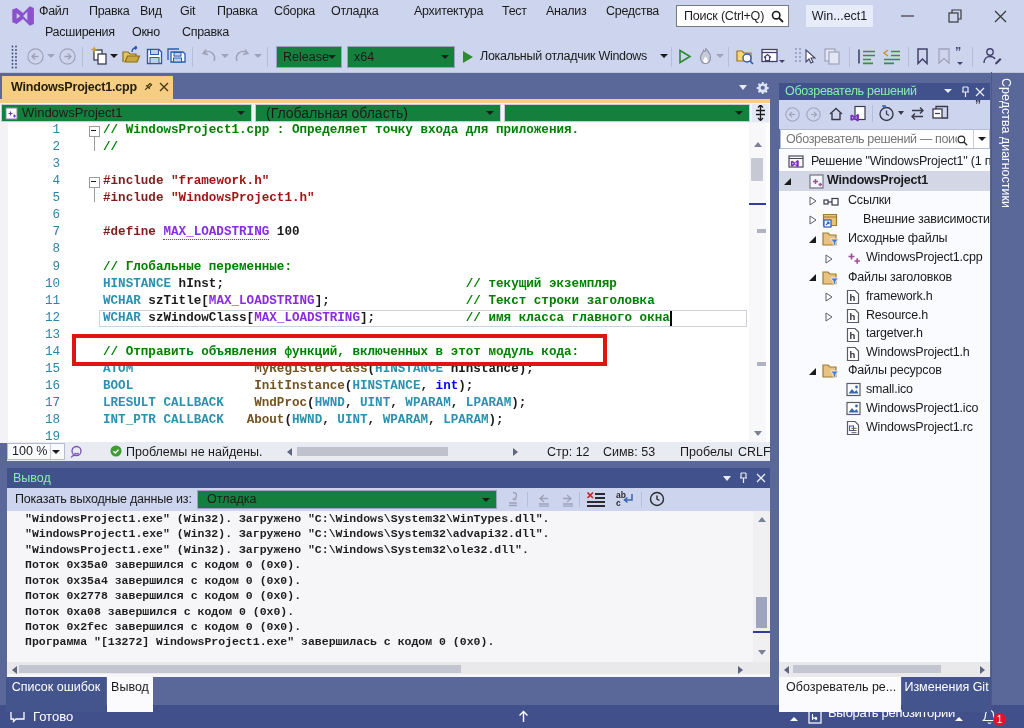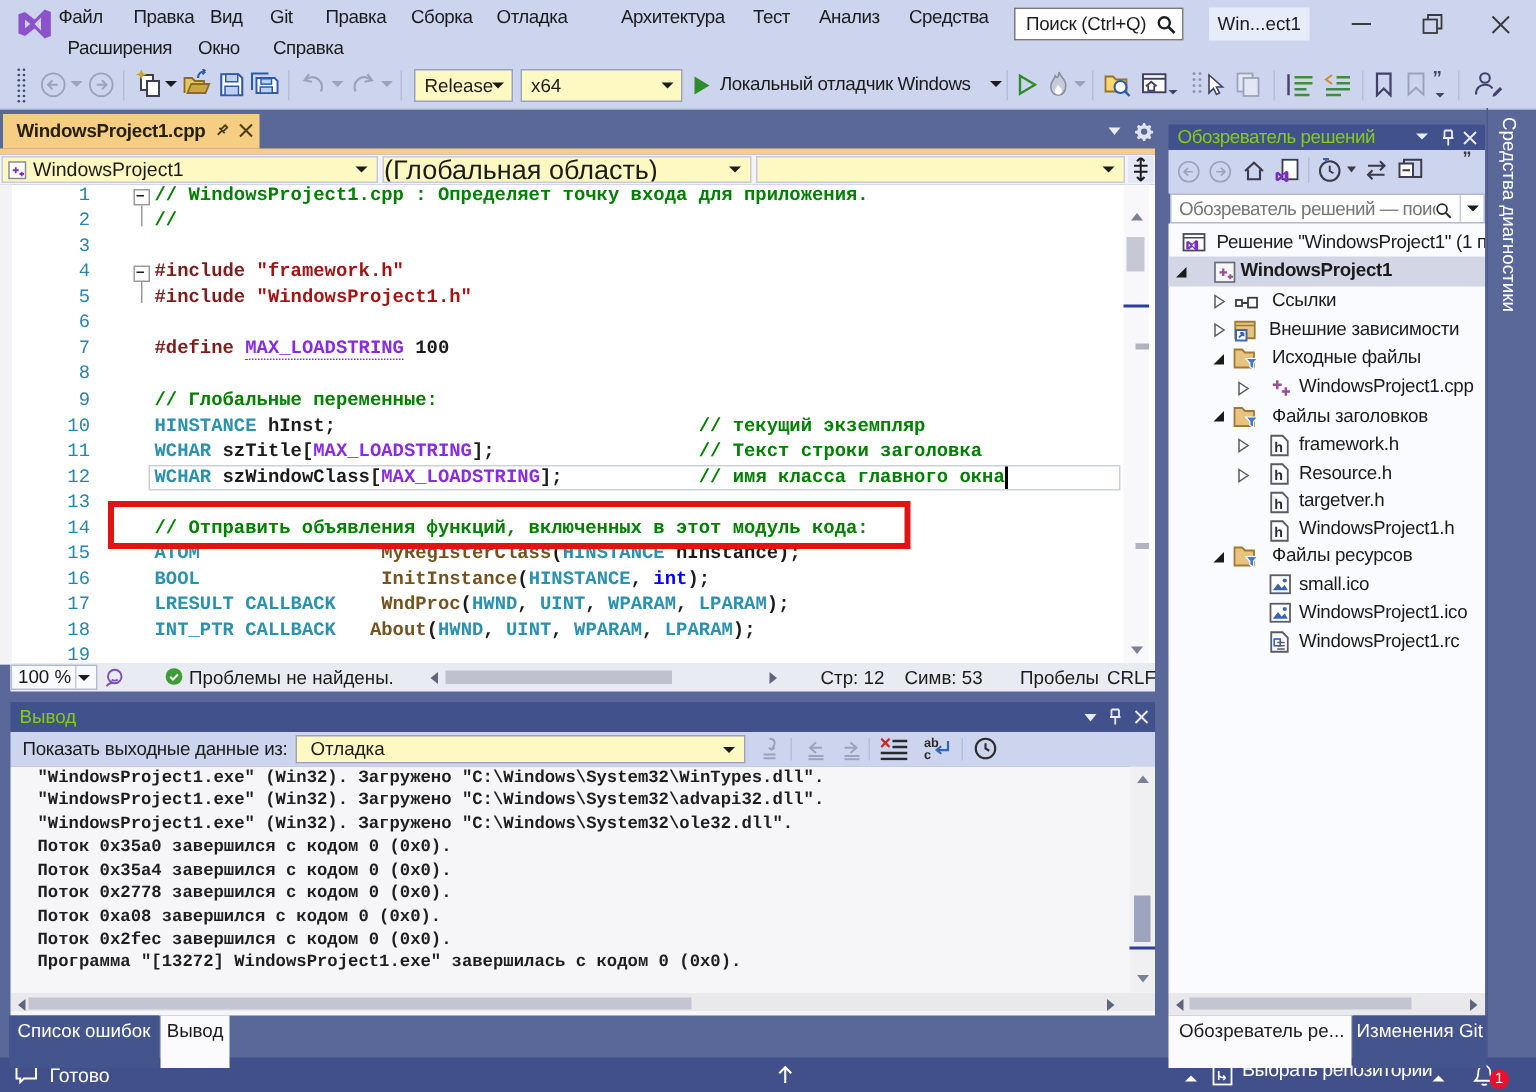--- a/index.html
+++ b/index.html
@@ -1,29 +1,29 @@
 <!DOCTYPE html>
 <html><head><meta charset="utf-8">
 <style>
 html,body{margin:0;padding:0}
 body{width:1024px;height:728px;overflow:hidden;position:relative;background:#5A6899;font-family:"Liberation Sans",sans-serif;font-size:12.5px;color:#1b1b1b}
 .abs{position:absolute}
 #chrome{left:0;top:0;width:1024px;height:72px;background:#CDD5EE;border-bottom:1px solid #BCC2DA}
 .mi{letter-spacing:-0.3px;position:absolute;top:3px;height:17px;line-height:17px;white-space:nowrap}
 .mi2{letter-spacing:-0.3px;position:absolute;top:24px;height:17px;line-height:17px;white-space:nowrap}
-.combo{position:absolute;background:#fef9c3;border:1px solid #99A2BE;box-sizing:border-box;white-space:nowrap;overflow:hidden}
+.combo{position:absolute;background:#15803d;border:1px solid #99A2BE;box-sizing:border-box;white-space:nowrap;overflow:hidden}
 .cArr{position:absolute;right:3px;top:50%;margin-top:-2px;width:0;height:0;border-left:4px solid transparent;border-right:4px solid transparent;border-top:4px solid #1b1b1b}
 .sep{position:absolute;top:47px;width:1px;height:20px;background:#B7BDD6}
 .gr{opacity:.42}
 svg{display:block}
 
 .c{color:#008000}.k{color:#0000ff}.t{color:#2B91AF}.s{color:#A31515}.m{color:#8A2BE2}.pp{color:#7f1d1d}.f{color:#74531F}
 #code,#gutter{font-family:"Liberation Mono",monospace;font-size:12.6px;line-height:17.06px;font-weight:bold;white-space:pre;margin:0}
 #outtext{font-family:"Liberation Mono",monospace;font-size:11.5px;line-height:15.42px;font-weight:bold;white-space:pre;margin:0;color:#1e1e1e}
-.hdr{background:#41518B;color:#84cc16}
+.hdr{background:#41518B;color:#86efac}
 .tab-b{position:absolute;top:677px;height:35px;line-height:21px;text-align:center;font-size:12.5px}
 .dark-tab{background:#44548D;color:#fff}
 .lite-tab{background:#FBFBFD;color:#1b1b1b}
 .tree-lbl{white-space:nowrap;font-size:12.5px;letter-spacing:-0.2px}
 </style></head>
 <body>
 
 <div class="abs" id="chrome">
 
   <svg class="abs" style="left:10px;top:4px" width="24" height="24" viewBox="0 0 44 44">
@@ -248,21 +248,21 @@
 <div class="abs" style="left:0;top:103px;width:770px;height:20px;background:#F2F4FA">
   <div class="combo" style="left:1px;top:1px;width:251px;height:18px;line-height:16px;border-color:#C6CADC">
     <svg style="position:absolute;left:3px;top:2px" width="13" height="13" viewBox="0 0 13 13">
         <rect x="1" y="1" width="11" height="11" fill="#fff" stroke="#8a8a9a" stroke-width="1"></rect>
         <path d="M3.5 6.5 H7.5 M5.5 4.5 V8.5" stroke="#7B2FBE" stroke-width="1.2"></path>
         <path d="M8 9 H11 M9.5 7.5 V10.5" stroke="#7B2FBE" stroke-width="1.2"></path>
       </svg>
     <span style="margin-left:20px;font-size:13px">WindowsProject1</span><div class="cArr" style="right:6px"></div>
   </div>
   <div class="combo" style="left:255px;top:1px;width:246px;height:18px;line-height:16px;border-color:#C6CADC">
-    <span style="font-size:18px">(Глобальная область)</span><div class="cArr" style="right:6px"></div>
+    <span style="margin-left:10px;font-size:14px">(Глобальная область)</span><div class="cArr" style="right:6px"></div>
   </div>
   <div class="combo" style="left:504px;top:1px;width:246px;height:18px;line-height:16px;border-color:#C6CADC">
       <div class="cArr" style="right:6px"></div>
     </div>
   <div class="abs" style="left:752px;top:1px;width:17px;height:18px;background:#E4E8F5">
     <svg style="position:absolute;left:2px;top:1px" width="13" height="16" viewBox="0 0 13 16">
         <path d="M6.5 0 V16 M2 5.5 H11 M2 9.5 H11 M4 2.5 L6.5 0 L9 2.5 M4 13 L6.5 15.5 L9 13" stroke="#1b1b1b" stroke-width="1.3" fill="none" transform="translate(0,0)"></path>
       </svg>
   </div>
 </div>
@@ -504,21 +504,21 @@
 
   <svg class="abs" style="left:30px;top:66px" width="8" height="10" viewBox="0 0 8 10">
       <path d="M1 1 L7 5 L1 9 Z" fill="#fff" stroke="#5a5a6a" stroke-width="1"></path>
     </svg>
   <svg class="abs" style="left:43px;top:63px" width="16" height="16" viewBox="0 0 16 16">
       <path d="M1.5 13.5 V2.5 H14.5 V13.5 Z" fill="#E8C380" stroke="#9E7B35" stroke-width="1.2"></path>
       <path d="M1.5 5 H14.5" stroke="#9E7B35" stroke-width="1"></path>
       <rect x="2" y="8" width="7" height="7" fill="#fff" stroke="#3665B3" stroke-width="1.3"></rect>
       <path d="M4 13 L7 10 M7 10 H4.8 M7 10 V12.2" stroke="#3665B3" stroke-width="1.2" fill="none"></path>
     </svg>
-  <span class="abs tree-lbl" style="left:67px;top:63px">Внешние зависимости</span>
+  <span class="abs tree-lbl" style="left:84px;top:63px">Внешние зависимости</span>
 
   <svg class="abs" style="left:29px;top:86px" width="9" height="9" viewBox="0 0 9 9">
       <path d="M8 1 V8 H1 Z" fill="#1b1b1b"></path>
     </svg>
   <svg class="abs" style="left:43px;top:82px" width="17" height="16" viewBox="0 0 17 16">
       <path d="M1 14 V2 H6 L8 4 H14 V14 Z" fill="#E8C380" stroke="#9E7B35" stroke-width="1.2"></path>
       <path d="M8.5 8 H16.5 L13.8 11 V15 L11.2 13.5 V11 Z" fill="#4178D0" stroke="#fff" stroke-width="0.8"></path>
     </svg>
   <span class="abs tree-lbl" style="left:69px;top:82px">Исходные файлы</span>
 

